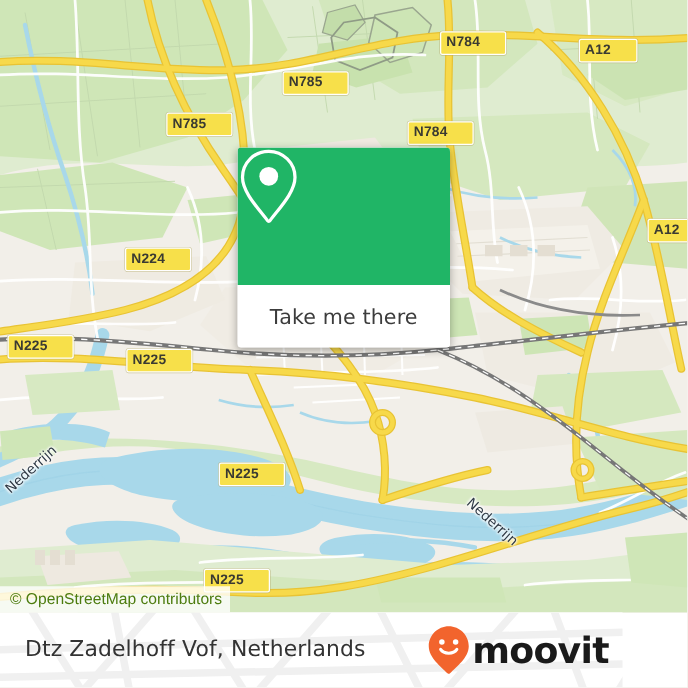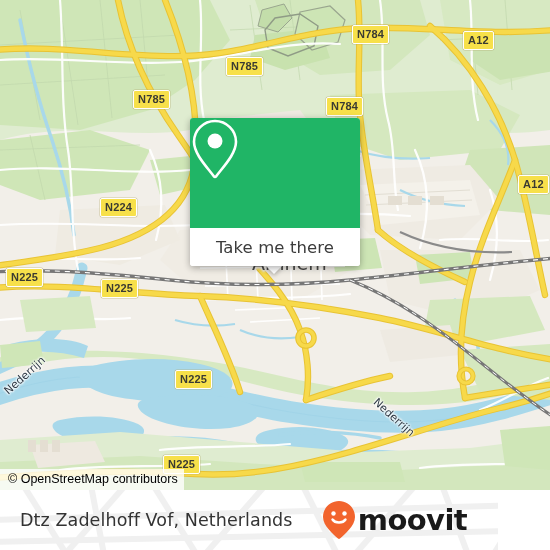--- a/index.html
+++ b/index.html
@@ -18,21 +18,21 @@
   .shield{
     position:absolute;
     background:#f7e04a;
     border:1.5px solid #ffffff;
     border-radius:2px;
     color:#3a3a32;
     font-size:11px;
     font-weight:bold;
     letter-spacing:.2px;
     line-height:14px;
-    padding:1px 4px 2px 4px;
+    padding:1px 20px 2px 4px;
     white-space:nowrap;
     box-shadow:0 0 0 0.5px rgba(180,170,110,.6);
     font-family:"Liberation Sans", sans-serif;
   }
 
   
   .place{
     position:absolute;
     color:#4a4a48;
     font-size:19px;
@@ -52,40 +52,40 @@
     white-space:nowrap;
     text-shadow:1px 0 2px #fff,-1px 0 2px #fff,0 1px 2px #fff,0 -1px 2px #fff;
   }
 
   
   #attribution{
     position:absolute;left:0;bottom:0;
     padding:3px 6px 4px 8px;
     background:rgba(255,255,255,.80);
     font-size:12.5px;
-    color:#000000;
+    color:#4d7c0f;
     font-family:"Liberation Sans", sans-serif;
     white-space:nowrap;
   }
 
   
   #card{
     position:absolute;left:190px;top:118px;width:170px;
     border-radius:3px;
     overflow:hidden;
     box-shadow:0 2px 7px rgba(0,0,0,.33);
     background:#fff;
   }
   #card-top{
     background:#20b566;
     height:110px;
     display:flex;align-items:center;justify-content:center;
   }
   #card-bottom{
-    background:#fff;height:38px;
+    background:#fff;height:50px;
     display:flex;align-items:center;justify-content:center;
   }
   #card-label{
     color:#3c3c3c;font-size:16.5px;
     font-family:"DejaVu Sans", sans-serif;
     letter-spacing:.1px;
   }
   #card-tail{
     position:absolute;left:265px;top:265px;
     width:0;height:0;
@@ -102,21 +102,21 @@
     overflow:hidden;
   }
   #bottombar .wm{position:absolute;left:0;top:0;opacity:1;}
   #place-title{
     position:absolute;left:20px;top:50%;transform:translateY(-50%);
     font-size:17.5px;color:#333333;
     font-family:"DejaVu Sans", sans-serif;
     letter-spacing:.1px;white-space:nowrap;
   }
   #brand{
-    position:absolute;right:31px;top:50%;transform:translateY(-50%);
+    position:absolute;right:11px;top:50%;transform:translateY(-50%);
     display:flex;align-items:center;gap:2px;
   }
   #brand-text{
     font-size:29px;color:#1a1a1a;font-weight:bold;letter-spacing:-.6px;
     font-family:"DejaVu Sans", sans-serif;line-height:29px;
   }
 </style>
 </head>
 <body>
 

